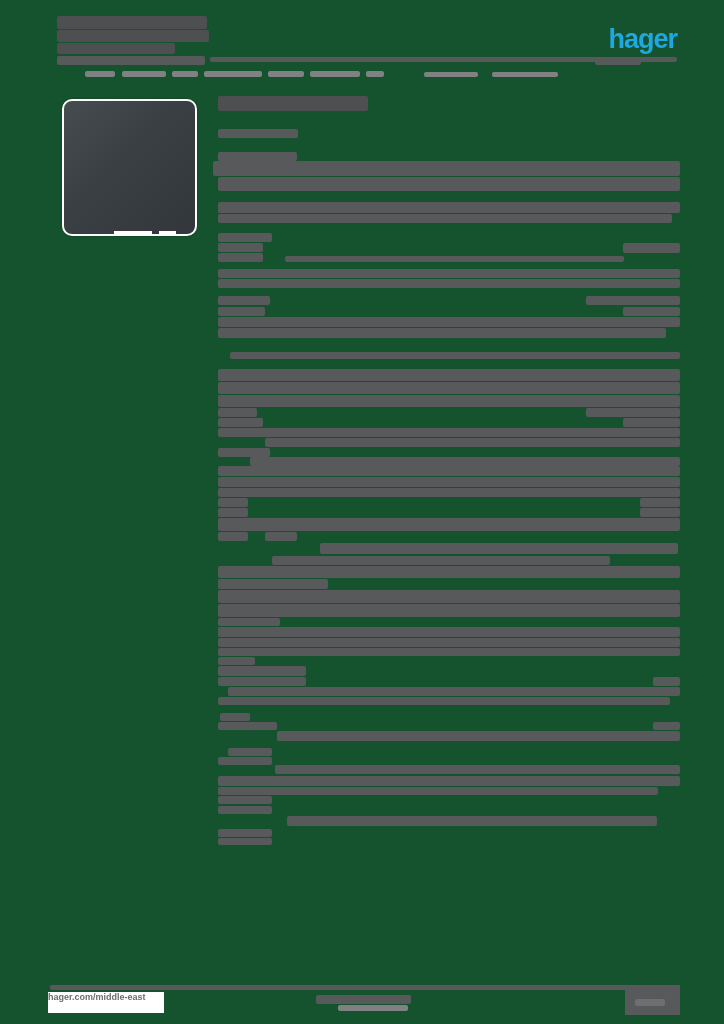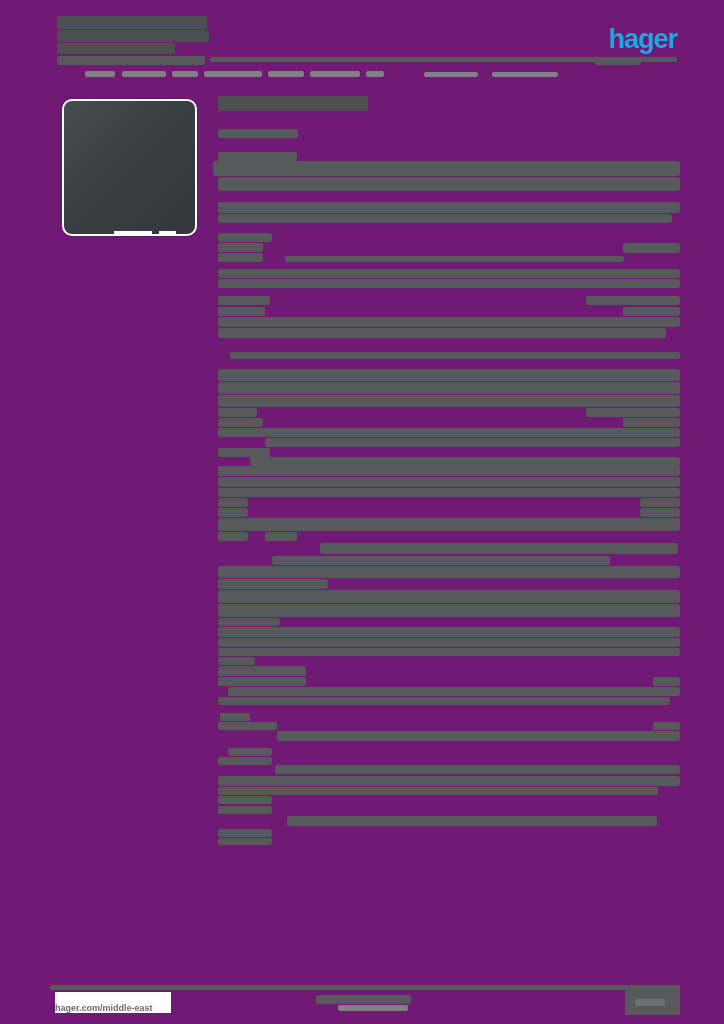--- a/index.html
+++ b/index.html
@@ -1,32 +1,32 @@
 <!DOCTYPE html>
 <html><head>
 <meta charset="utf-8">
 <style>
   html,body{margin:0;padding:0;background:#e8e8e8;font-family:"Liberation Sans",sans-serif;}
-  #page{position:relative;width:724px;height:1024px;background:#701a75;margin:0 auto;overflow:hidden;}
+  #page{position:relative;width:724px;height:1024px;background:#14532d;margin:0 auto;overflow:hidden;}
   .bar{position:absolute;border-radius:2px;}
   .bar.d{background:#4e4f51;}
   .bar.m{background:#58595b;}
   .bar.l{background:#808183;}
   #logo{position:absolute;left:593px;top:24px;width:84px;height:30px;
         color:#1ea7e0;font-weight:bold;font-size:27px;line-height:30px;
         letter-spacing:-1px;text-align:right;}
   #product-image{position:absolute;left:62px;top:99px;width:135px;height:137px;
         border-radius:10px;border:2px solid #fdfdfd;
         background:linear-gradient(135deg,#474c51 0%,#3a3f44 45%,#33373b 100%);
         box-shadow:0 0 2px rgba(0,0,0,0.35);box-sizing:border-box;}
   .notch{position:absolute;bottom:-2px;height:5px;background:#ffffff;}
   .notch.n1{left:50px;width:38px;}
   .notch.n2{left:95px;width:17px;}
-  #footer-url-box{position:absolute;left:55px;top:992px;width:116px;height:21px;
-        background:#ffffff;display:flex;align-items:flex-end;}
+  #footer-url-box{position:absolute;left:48px;top:992px;width:116px;height:21px;
+        background:#ffffff;display:flex;align-items:flex-start;}
   #footer-url-box span{color:#6b6c6e;font-size:9px;font-weight:bold;letter-spacing:0;white-space:nowrap;}
   #page-number-box{position:absolute;left:625px;top:985px;width:55px;height:30px;background:#58595b;}
   #page-number-box .inner{position:absolute;left:10px;top:14px;width:30px;height:7px;
         background:#6e6f71;border-radius:2px;}
 </style>
 </head>
 <body>
 
 <div id="page">
 

